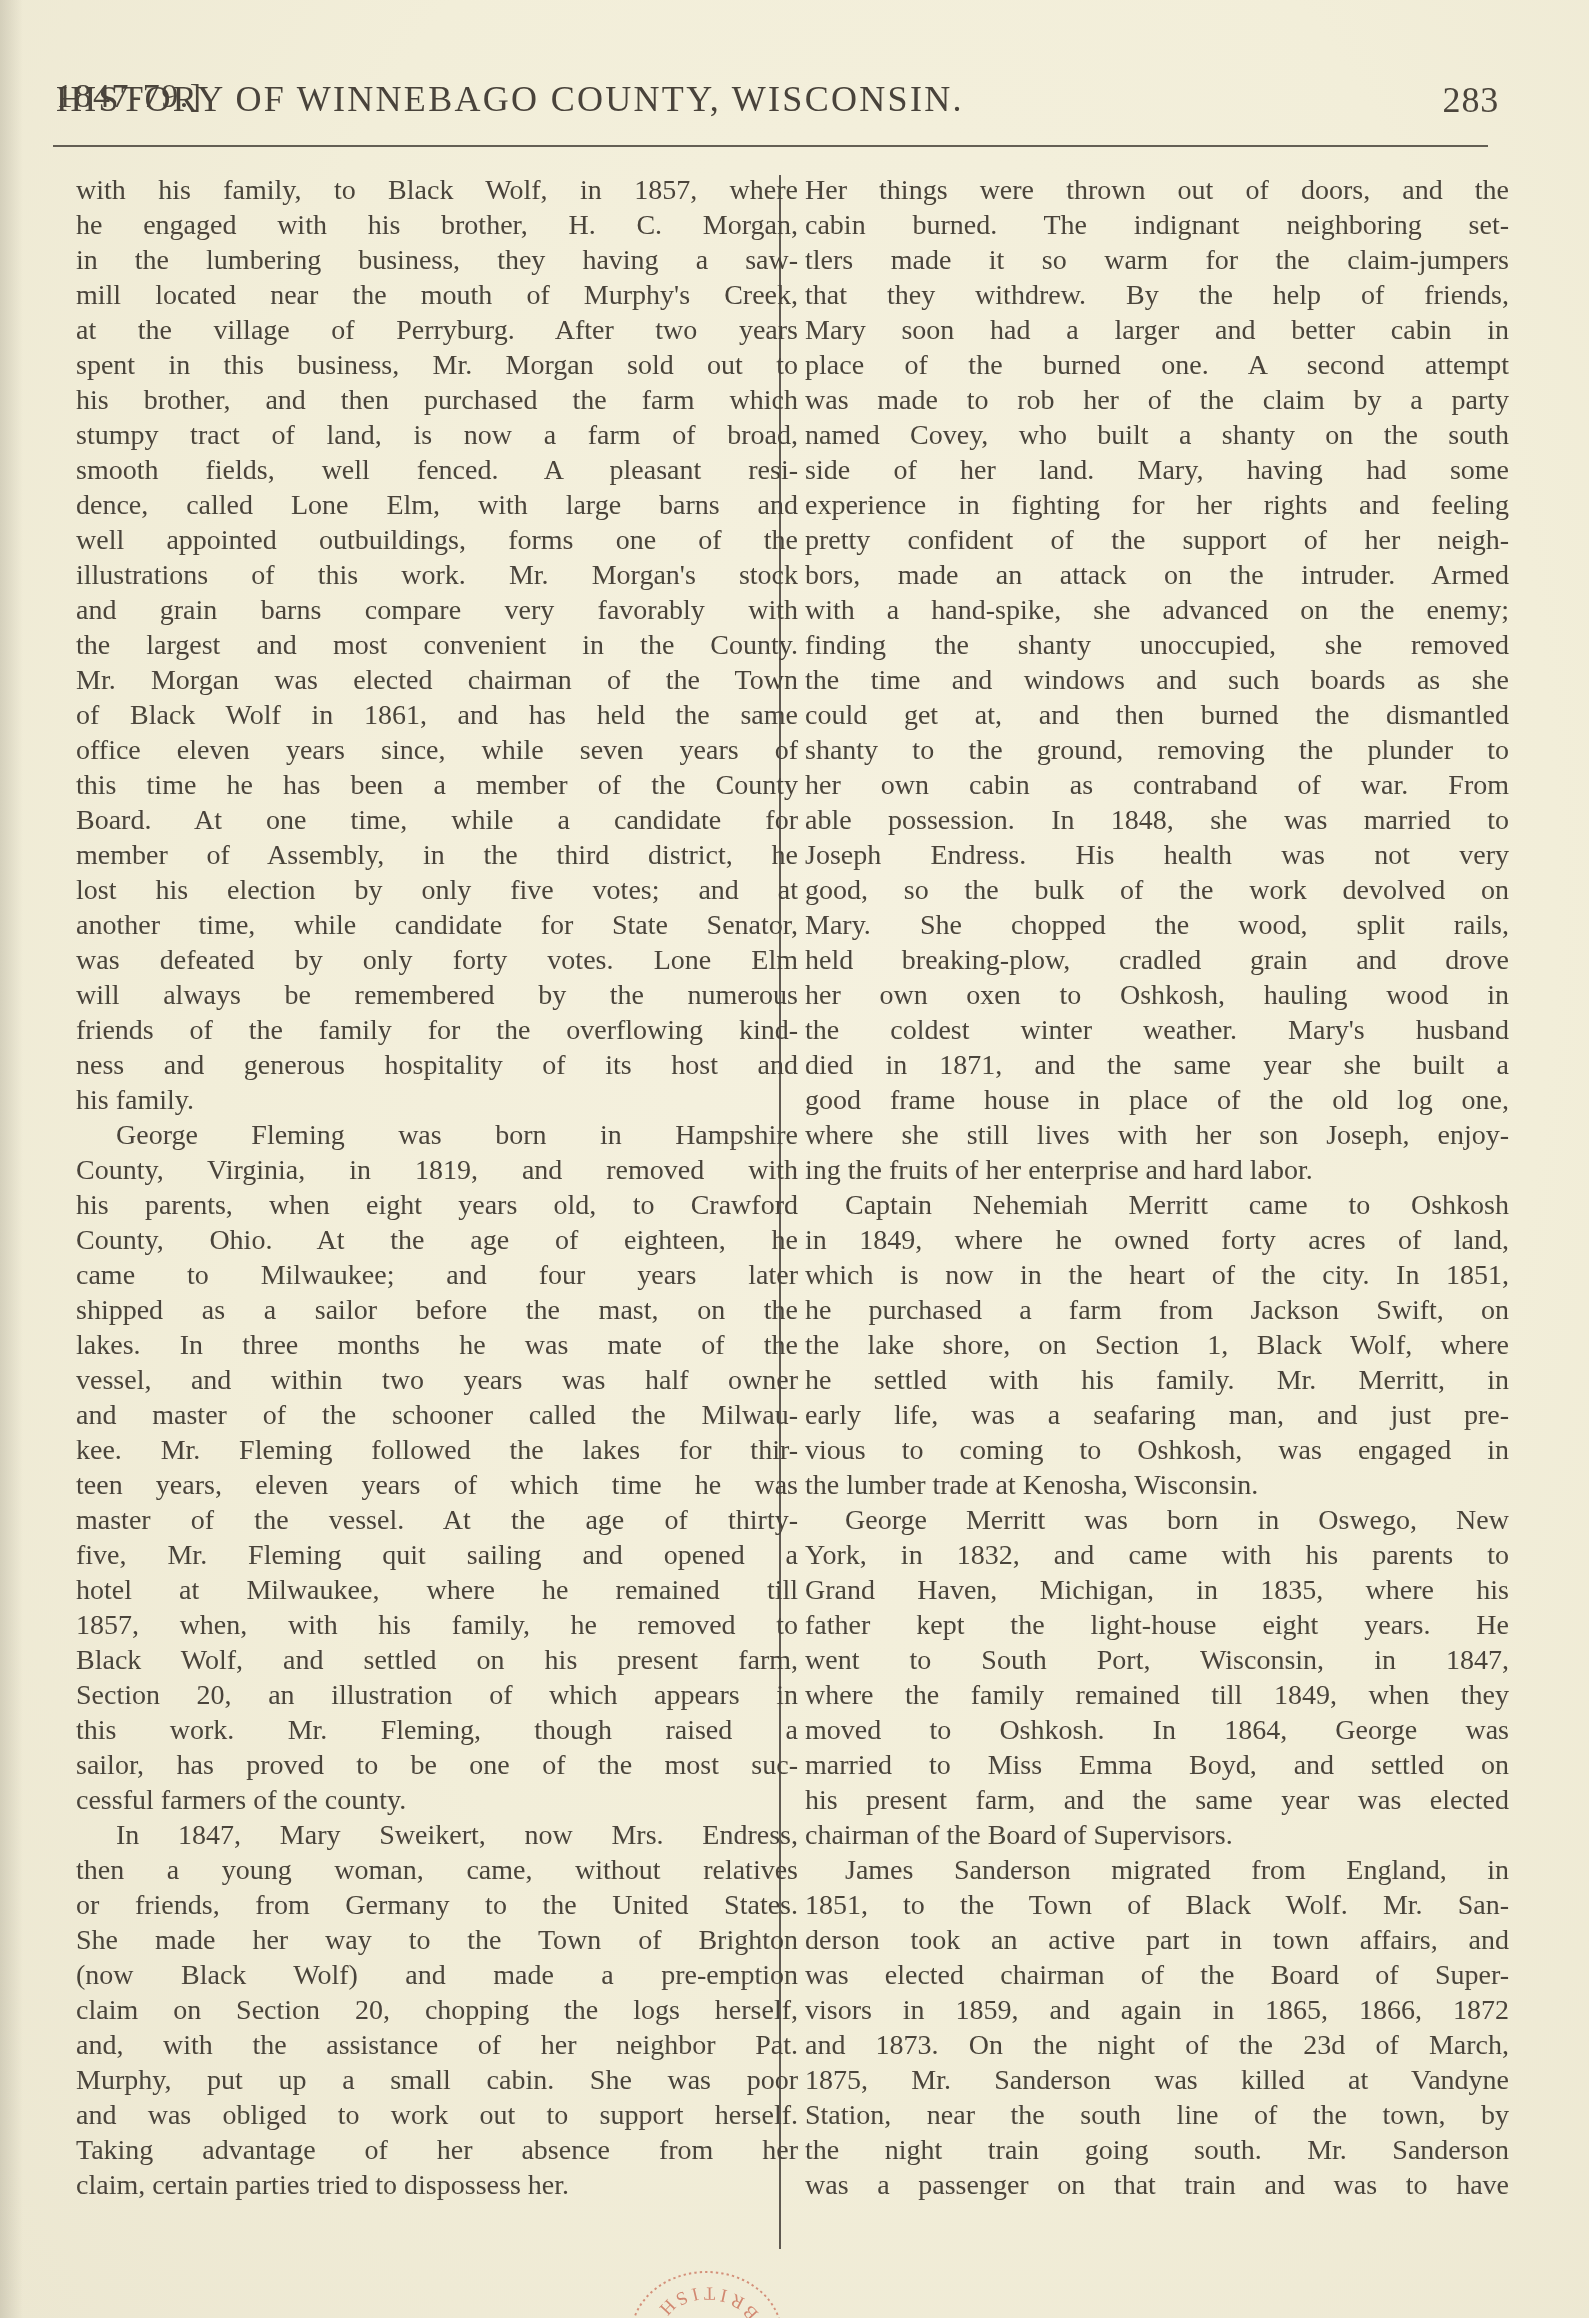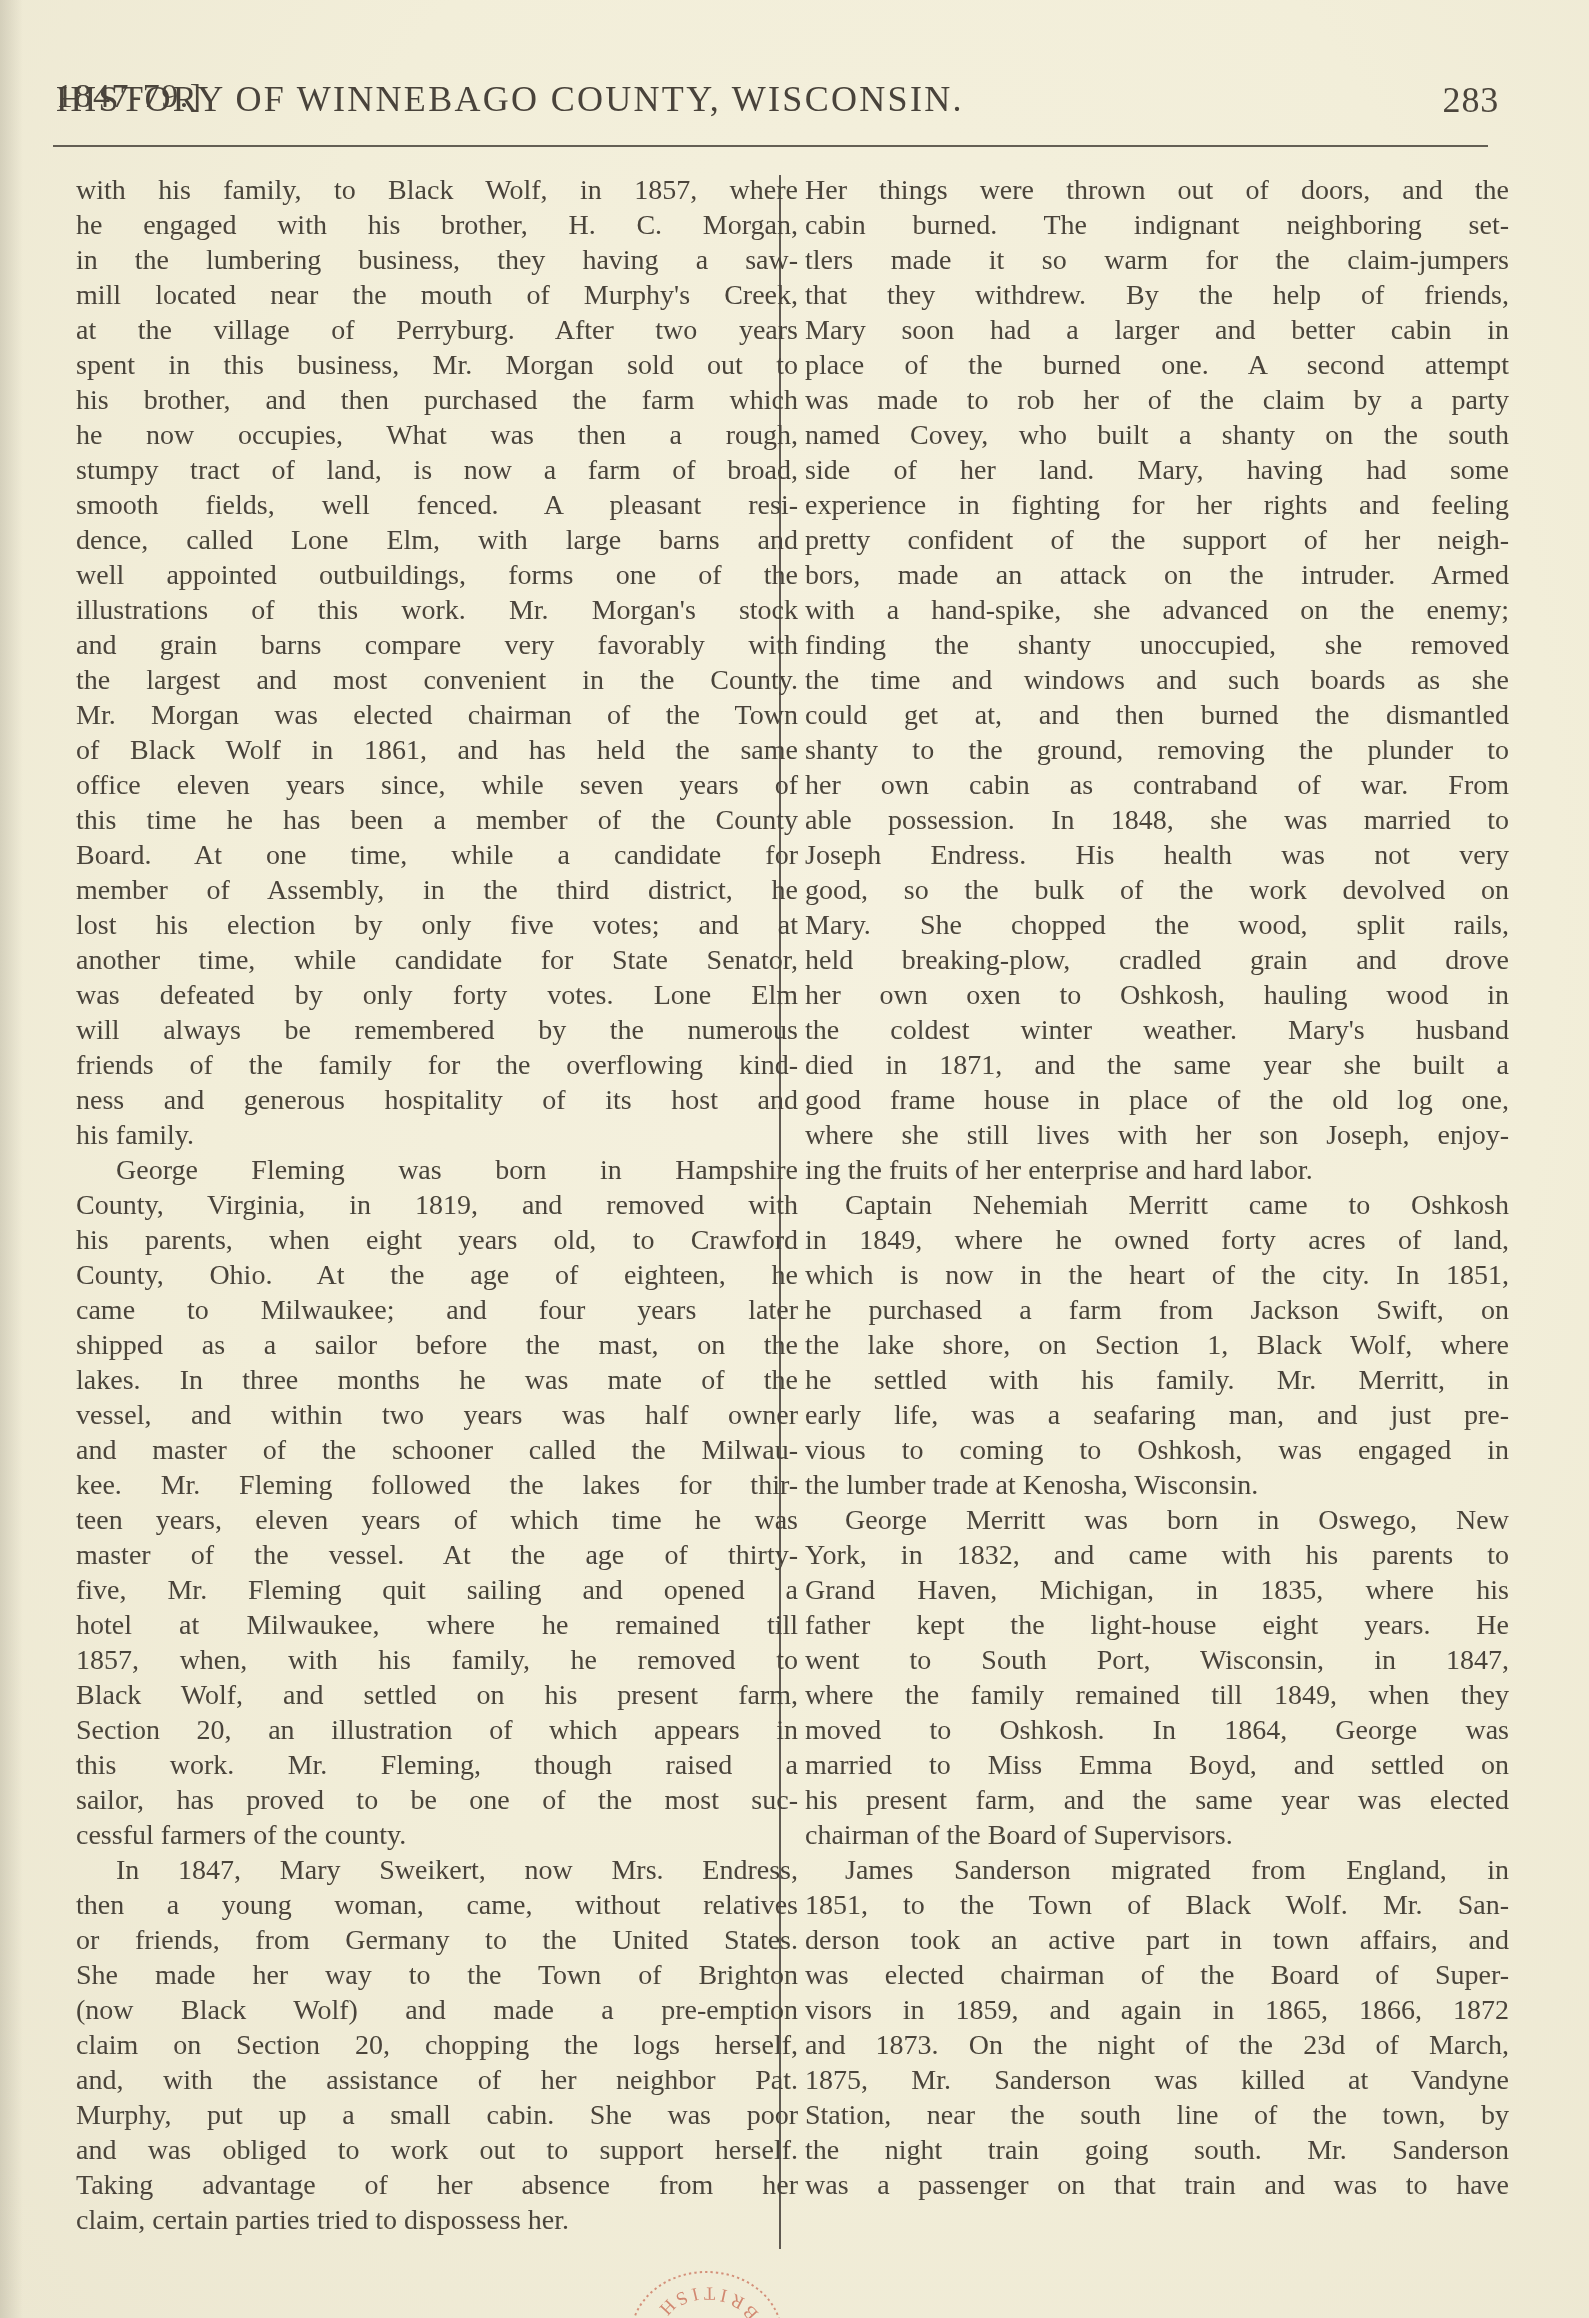--- a/index.html
+++ b/index.html
@@ -124,21 +124,20 @@
 <div class="header-rule"></div>
 
 <div class="text-col col-left">
     <div class="line">with his family, to Black Wolf, in 1857, where</div>
     <div class="line">he engaged with his brother, H. C. Morgan,</div>
     <div class="line">in the lumbering business, they having a saw-</div>
     <div class="line">mill located near the mouth of Murphy's Creek,</div>
     <div class="line">at the village of Perryburg. After two years</div>
     <div class="line">spent in this business, Mr. Morgan sold out to</div>
     <div class="line">his brother, and then purchased the farm which</div>
-    <div class="line">he now occupies, What was then a rough,</div>
     <div class="line">stumpy tract of land, is now a farm of broad,</div>
     <div class="line">smooth fields, well fenced. A pleasant resi-</div>
     <div class="line">dence, called Lone Elm, with large barns and</div>
     <div class="line">well appointed outbuildings, forms one of the</div>
     <div class="line">illustrations of this work. Mr. Morgan's stock</div>
     <div class="line">and grain barns compare very favorably with</div>
     <div class="line">the largest and most convenient in the County.</div>
     <div class="line">Mr. Morgan was elected chairman of the Town</div>
     <div class="line">of Black Wolf in 1861, and has held the same</div>
     <div class="line">office eleven years since, while seven years of</div>

